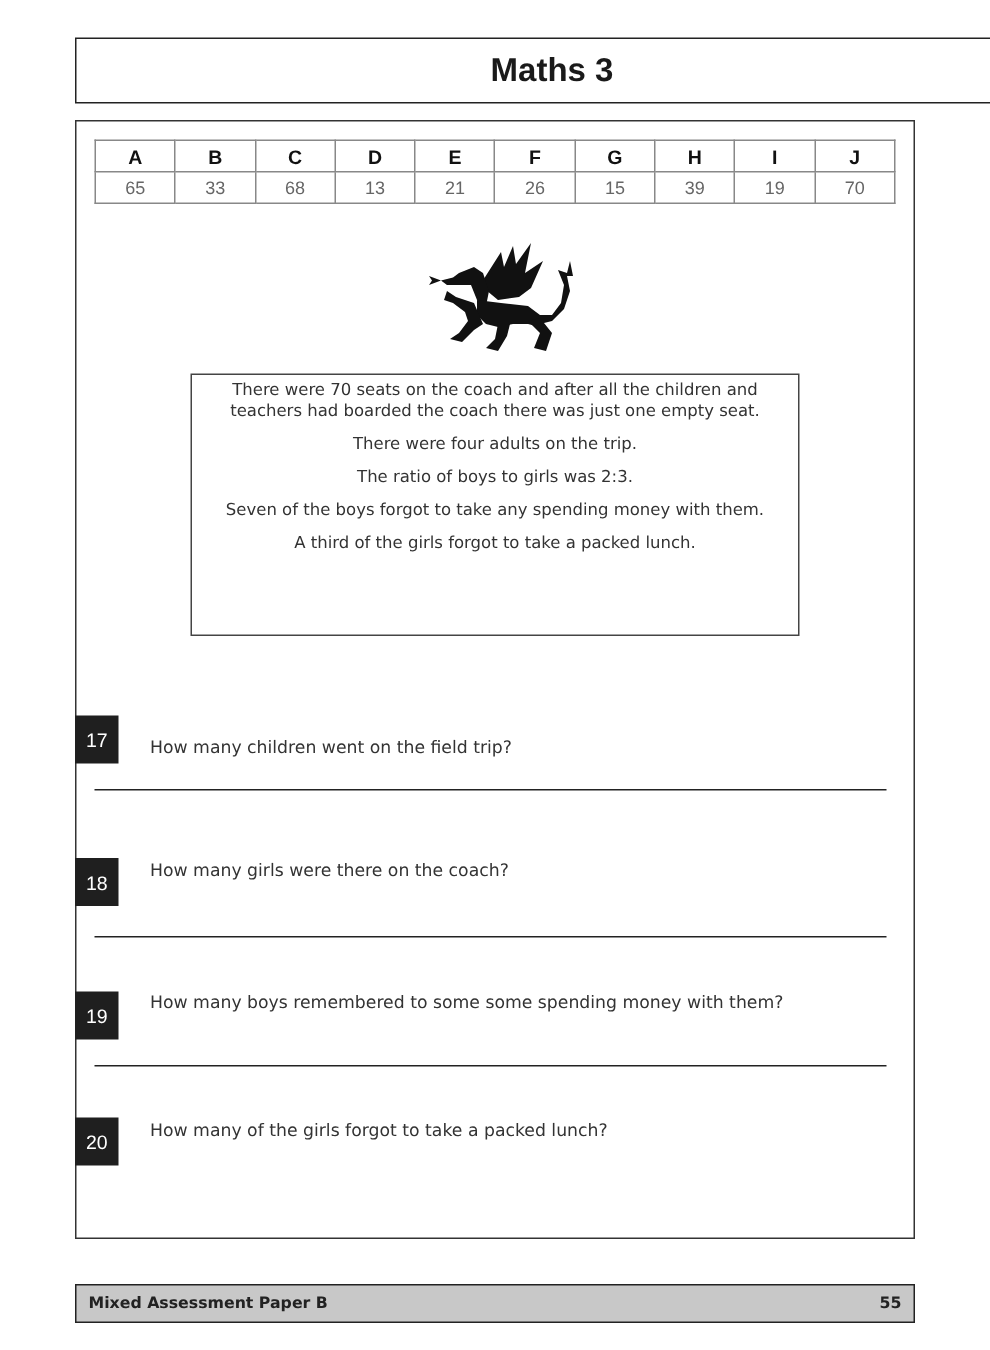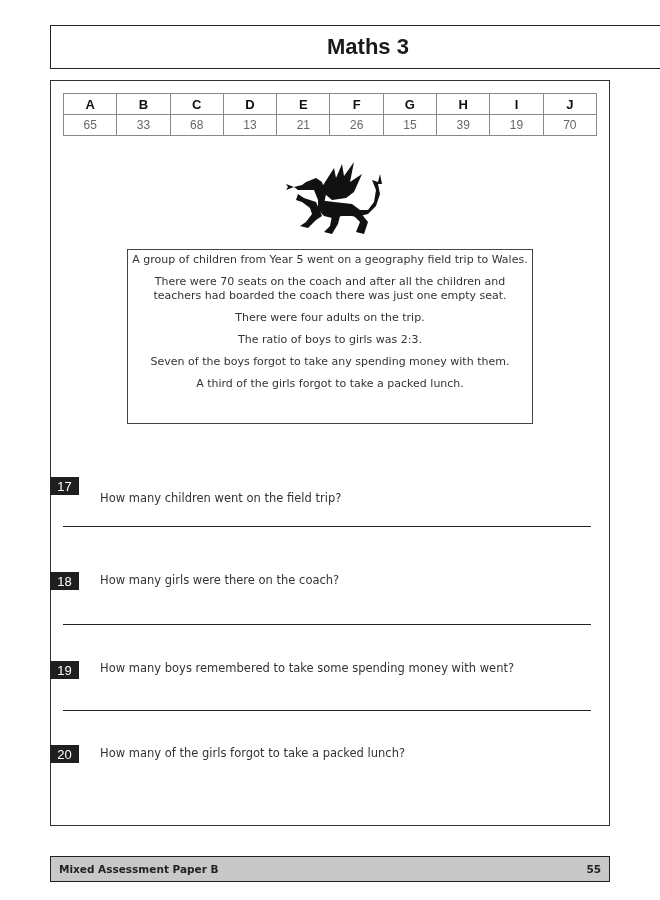--- a/index.html
+++ b/index.html
@@ -32,21 +32,21 @@
     .dragon {
       position: absolute; left: 276px; top: 160px; width: 108px; height: 80px;
     }
     .info-box {
       position: absolute; left: 127px; top: 249px; width: 406px; height: 175px;
       border: 1.5px solid #444; box-sizing: border-box;
       text-align: center; font-size: 11px; color: #333; padding-top: 3px;
     }
     .info-box p { margin: 0 0 8px 0; line-height: 14px; }
     .q-num {
-      position: absolute; left: 50px; width: 29px; height: 18px;
+      position: absolute; left: 50px; width: 29px; height: 32px;
       background: #1f1f1f; color: #fff; font-family: "Liberation Sans", sans-serif;
       font-size: 13px; display: flex; align-items: center; justify-content: center;
     }
     .q-text {
       position: absolute; left: 100px; font-size: 11.5px; color: #333; line-height: 16px;
     }
     .answer-line {
       position: absolute; left: 63px; width: 528px; height: 0; border-top: 1.3px solid #222;
     }
     .footer {
@@ -113,38 +113,37 @@
       <path d="M56 56 L54 66 L48 72 L56 74 L62 64 L64 56 Z"></path>
       <path d="M76 54 L84 62 L80 72 L88 74 L92 62 L84 52 Z"></path>
 
       <path d="M84 50 L92 50 L98 42 L100 30 L96 20 L102 22 L104 14 L106 24 L102 24 L104 34 L100 46 L92 54 L84 56 Z"></path>
       <path d="M92 44 Q88 38 94 36 Q98 40 94 46 Z" fill="#fff"></path>
     </g>
   </svg>
 </div>
 
 <div class="info-box">
-  <p>A group of children from Year 5 went on a geography field trip to Wales.</p>
   <p style="padding: 0 14px;">There were 70 seats on the coach and after all the children and teachers had boarded the coach there was just one empty seat.</p>
   <p>There were four adults on the trip.</p>
   <p>The ratio of boys to girls was 2:3.</p>
   <p>Seven of the boys forgot to take any spending money with them.</p>
   <p>A third of the girls forgot to take a packed lunch.</p>
 </div>
 
 <div class="q-num" style="top:477px;">17</div>
 <div class="q-text" style="top:490px;">How many children went on the field trip?</div>
 <div class="answer-line" style="top:526px;"></div>
 
 <div class="q-num" style="top:572px;">18</div>
 <div class="q-text" style="top:572px;">How many girls were there on the coach?</div>
 <div class="answer-line" style="top:624px;"></div>
 
 <div class="q-num" style="top:661px;">19</div>
-<div class="q-text" style="top:660px;">How many boys remembered to take some spending money with went?</div>
+<div class="q-text" style="top:660px;">How many boys remembered to some some spending money with them?</div>
 <div class="answer-line" style="top:710px;"></div>
 
 <div class="q-num" style="top:745px;">20</div>
 <div class="q-text" style="top:745px;">How many of the girls forgot to take a packed lunch?</div>
 
 <div class="footer">
   <span>Mixed Assessment Paper B</span>
   <span>55</span>
 </div>
 

